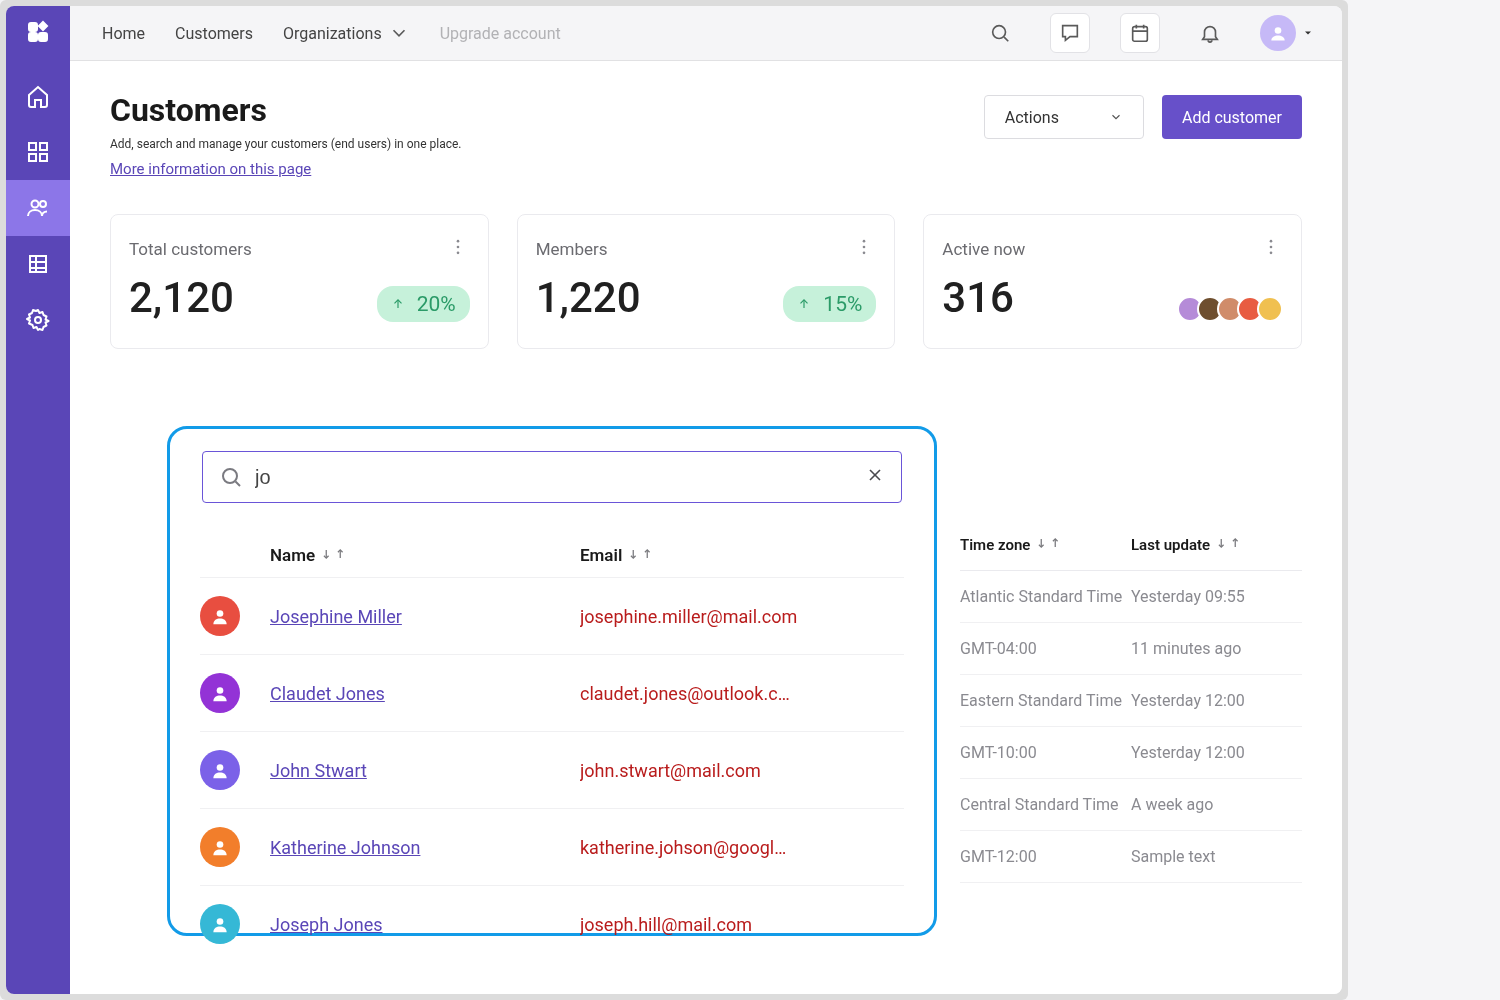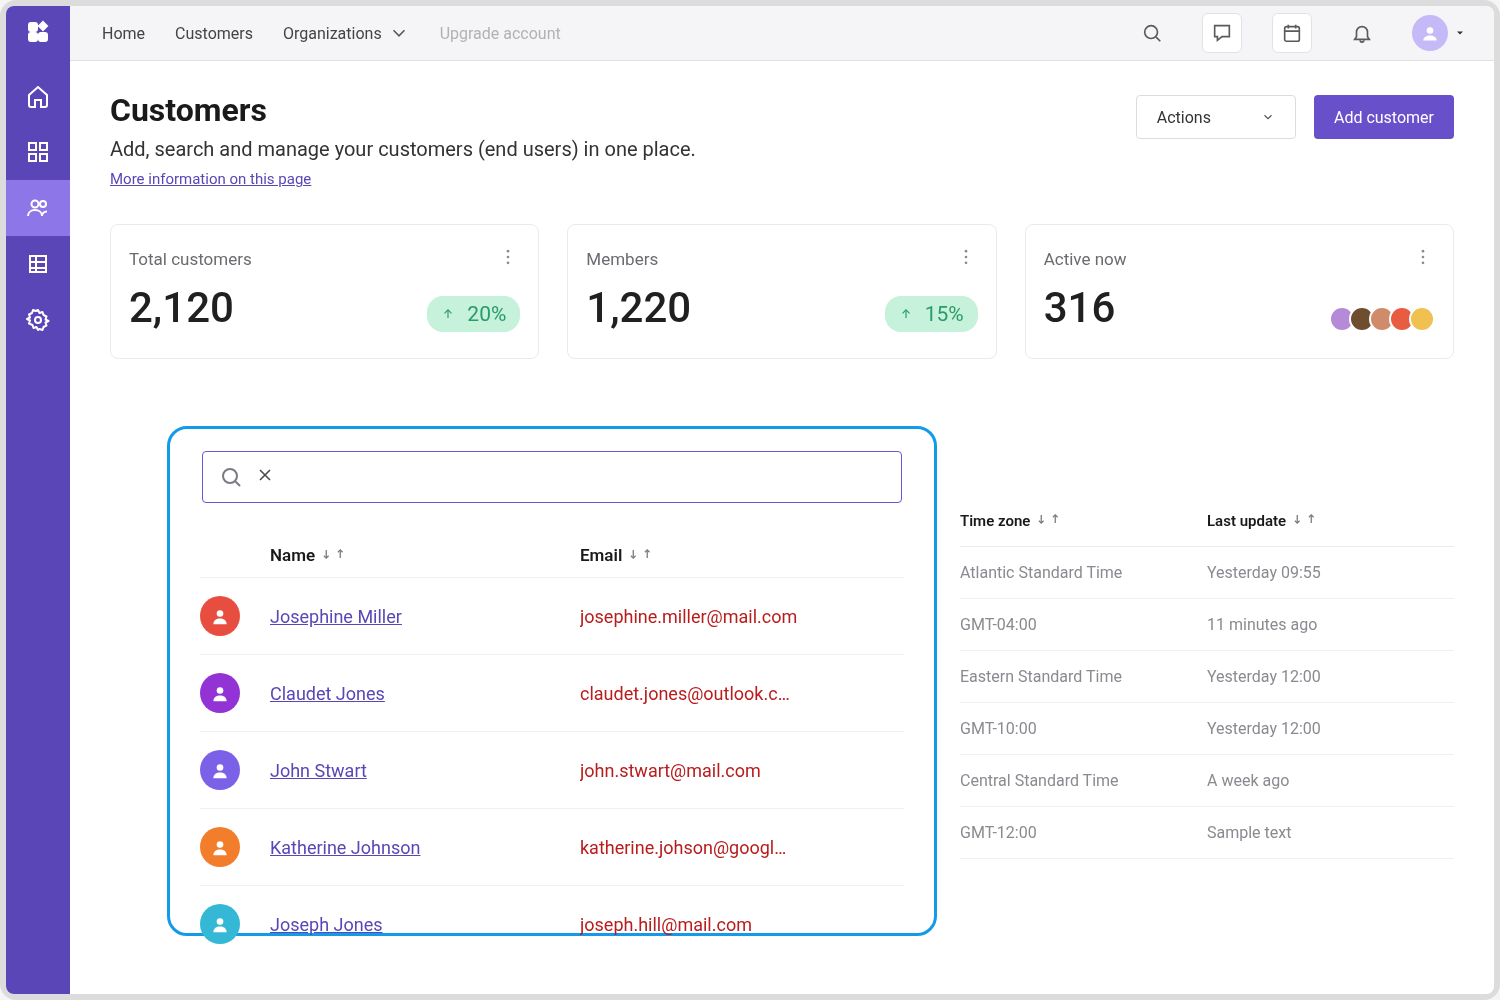--- a/index.html
+++ b/index.html
@@ -1,17 +1,17 @@
 <!DOCTYPE html>
 <html><head>
 <meta charset="utf-8">
 <style>
   * { box-sizing: border-box; margin: 0; padding: 0; }
   html, body { font-family: -apple-system, BlinkMacSystemFont, "Segoe UI", Roboto, sans-serif; height:100%; background:#f5f5f7; overflow:hidden; }
-  .canvas { position:relative; width:1500px; height:1000px; background:#dcdcdc; border-radius:16px; padding:6px; }
+  .canvas { position:relative; width:1348px; height:1000px; background:#dcdcdc; border-radius:6px; padding:6px; }
   .frame { position:relative; width:100%; height:100%; background:#f5f5f7; border-radius:8px; overflow:hidden; display:flex; }
   
   .sidebar { width:64px; background:#5A46B7; display:flex; flex-direction:column; align-items:center; padding-top:10px; flex:none; }
   .sidebar .logo { width:32px; height:32px; margin-bottom:20px; display:flex; align-items:center; justify-content:center; }
   .sidebar .sb-item { width:64px; height:56px; display:flex; align-items:center; justify-content:center; color:#fff; cursor:pointer; }
   .sidebar .sb-item.active { background:#8C76E8; }
   .sidebar svg { width:24px; height:24px; stroke:#fff; fill:none; stroke-width:2; }
   
   .main { flex:1; display:flex; flex-direction:column; }
   
@@ -23,21 +23,21 @@
   .topnav .icon-btn.box { border:1px solid #e2e2e6; background:#fff; }
   .topnav .avatar-menu { display:flex; align-items:center; gap:6px; cursor:pointer; }
   .topnav .avatar-menu .avatar-circle { width:36px; height:36px; border-radius:50%; background:#C6B9F7; display:flex; align-items:center; justify-content:center; }
   .topnav .avatar-menu .avatar-circle svg { width:20px; height:20px; stroke:#fff; fill:#fff; }
   .topnav svg { width:22px; height:22px; stroke:#5a5a5a; fill:none; stroke-width:1.8; }
   .chev-down { width:12px; height:12px; }
   
   .content { flex:1; background:#fff; padding:30px 40px; position:relative; overflow:hidden; }
   .page-header { display:flex; justify-content:space-between; align-items:flex-start; }
   .page-header h1 { font-size:32px; font-weight:700; color:#1a1a1a; margin-bottom:8px; }
-  .page-header .sub { font-size:20px; color:#333; margin-bottom:8px; }
+  .page-header .sub { font-size:12px; color:#333; margin-bottom:8px; }
   .page-header .more-link { font-size:15px; color:#5A46B7; text-decoration:underline; cursor:pointer; }
   .header-actions { display:flex; gap:18px; align-items:flex-start; padding-top:4px; }
   .btn { height:44px; padding:0 20px; font-size:16px; border-radius:4px; display:flex; align-items:center; justify-content:center; cursor:pointer; gap:50px; }
   .btn.outline { background:#fff; border:1px solid #dcdce0; color:#333; }
   .btn.primary { background:#6750C9; color:#fff; }
   
   .stats { display:flex; gap:28px; margin-top:36px; }
   .stat-card { flex:1; border:1px solid #eaeaee; border-radius:8px; padding:24px 18px 26px; background:#fff; position:relative; }
   .stat-card .stat-label { font-size:17px; color:#6b6b70; margin-bottom:14px; }
   .stat-card .stat-value { font-size:42px; font-weight:500; color:#202020; }
@@ -45,21 +45,21 @@
   .trend-badge { background:#C6F1DA; color:#2B9B68; border-radius:16px; padding:6px 14px; font-size:21px; display:flex; align-items:center; gap:12px; }
   .trend-badge svg { width:14px; height:14px; stroke:#2B9B68; fill:none; stroke-width:2; }
   .stat-card .more-menu { position:absolute; top:22px; right:20px; color:#8a8a90; cursor:pointer; }
   .stat-card .more-menu svg { width:20px; height:20px; }
   .avatars-strip { display:flex; }
   .avatars-strip .av { width:26px; height:26px; border-radius:50%; margin-left:-6px; border:2px solid #fff; }
   .avatars-strip .av:first-child { margin-left:0; }
   
   .bg-table { position:absolute; left:890px; right:40px; top:435px; }
   .bg-table .th-row { display:flex; border-bottom:1px solid #eaeaee; padding:16px 0; font-size:15px; font-weight:600; color:#1a1a1a; }
-  .bg-table .th-cell { display:flex; align-items:center; gap:6px; flex:1; }
+  .bg-table .th-cell { display:flex; align-items:center; gap:6px; flex:1;margin-top:24px; }
   .sort-arrows svg { width:14px; height:14px; stroke:#7a7a7e; fill:none; stroke-width:2.2; }
   .bg-table .data-row { display:flex; border-bottom:1px solid #f0f0f2; padding:16px 0; color:#8a8a90; font-size:16px; }
   .bg-table .data-row > div { flex:1; }
   
   .popover { position:absolute; left:97px; top:365px; width:770px; height:510px; border:3px solid #129BE8; border-radius:20px; background:#fff; padding:22px 0 8px; }
   .search-bar { margin:0 32px 30px; height:52px; border:1px solid #6A55D8; border-radius:4px; display:flex; align-items:center; padding:0 16px; gap:12px; }
   .search-bar input { flex:1; border:none; outline:none; font-size:20px; background:transparent; color:#444; }
   .search-bar svg { width:24px; height:24px; stroke:#7a7a80; fill:none; stroke-width:2; }
   .search-bar .clear-btn { cursor:pointer; }
   .search-bar .clear-btn svg { width:20px; height:20px; stroke:#4a4a4e; }
@@ -303,20 +303,21 @@
               </div>
             </div>
       </div>
 
       <div class="popover">
         <div class="search-bar">
           <svg viewBox="0 0 24 24">
                 <circle cx="11" cy="11" r="7"></circle>
                 <line x1="21" y1="21" x2="16.5" y2="16.5"></line>
               </svg>
+          <input type="text" value="jo" style="">
           <span class="clear-btn">
             <svg viewBox="0 0 24 24">
                   <line x1="6" y1="6" x2="18" y2="18"></line>
                   <line x1="18" y1="6" x2="6" y2="18"></line>
                 </svg>
           </span>
         </div>
         <div class="pop-table">
           <div class="pth-row">
             <div class="col-avatar"></div>

